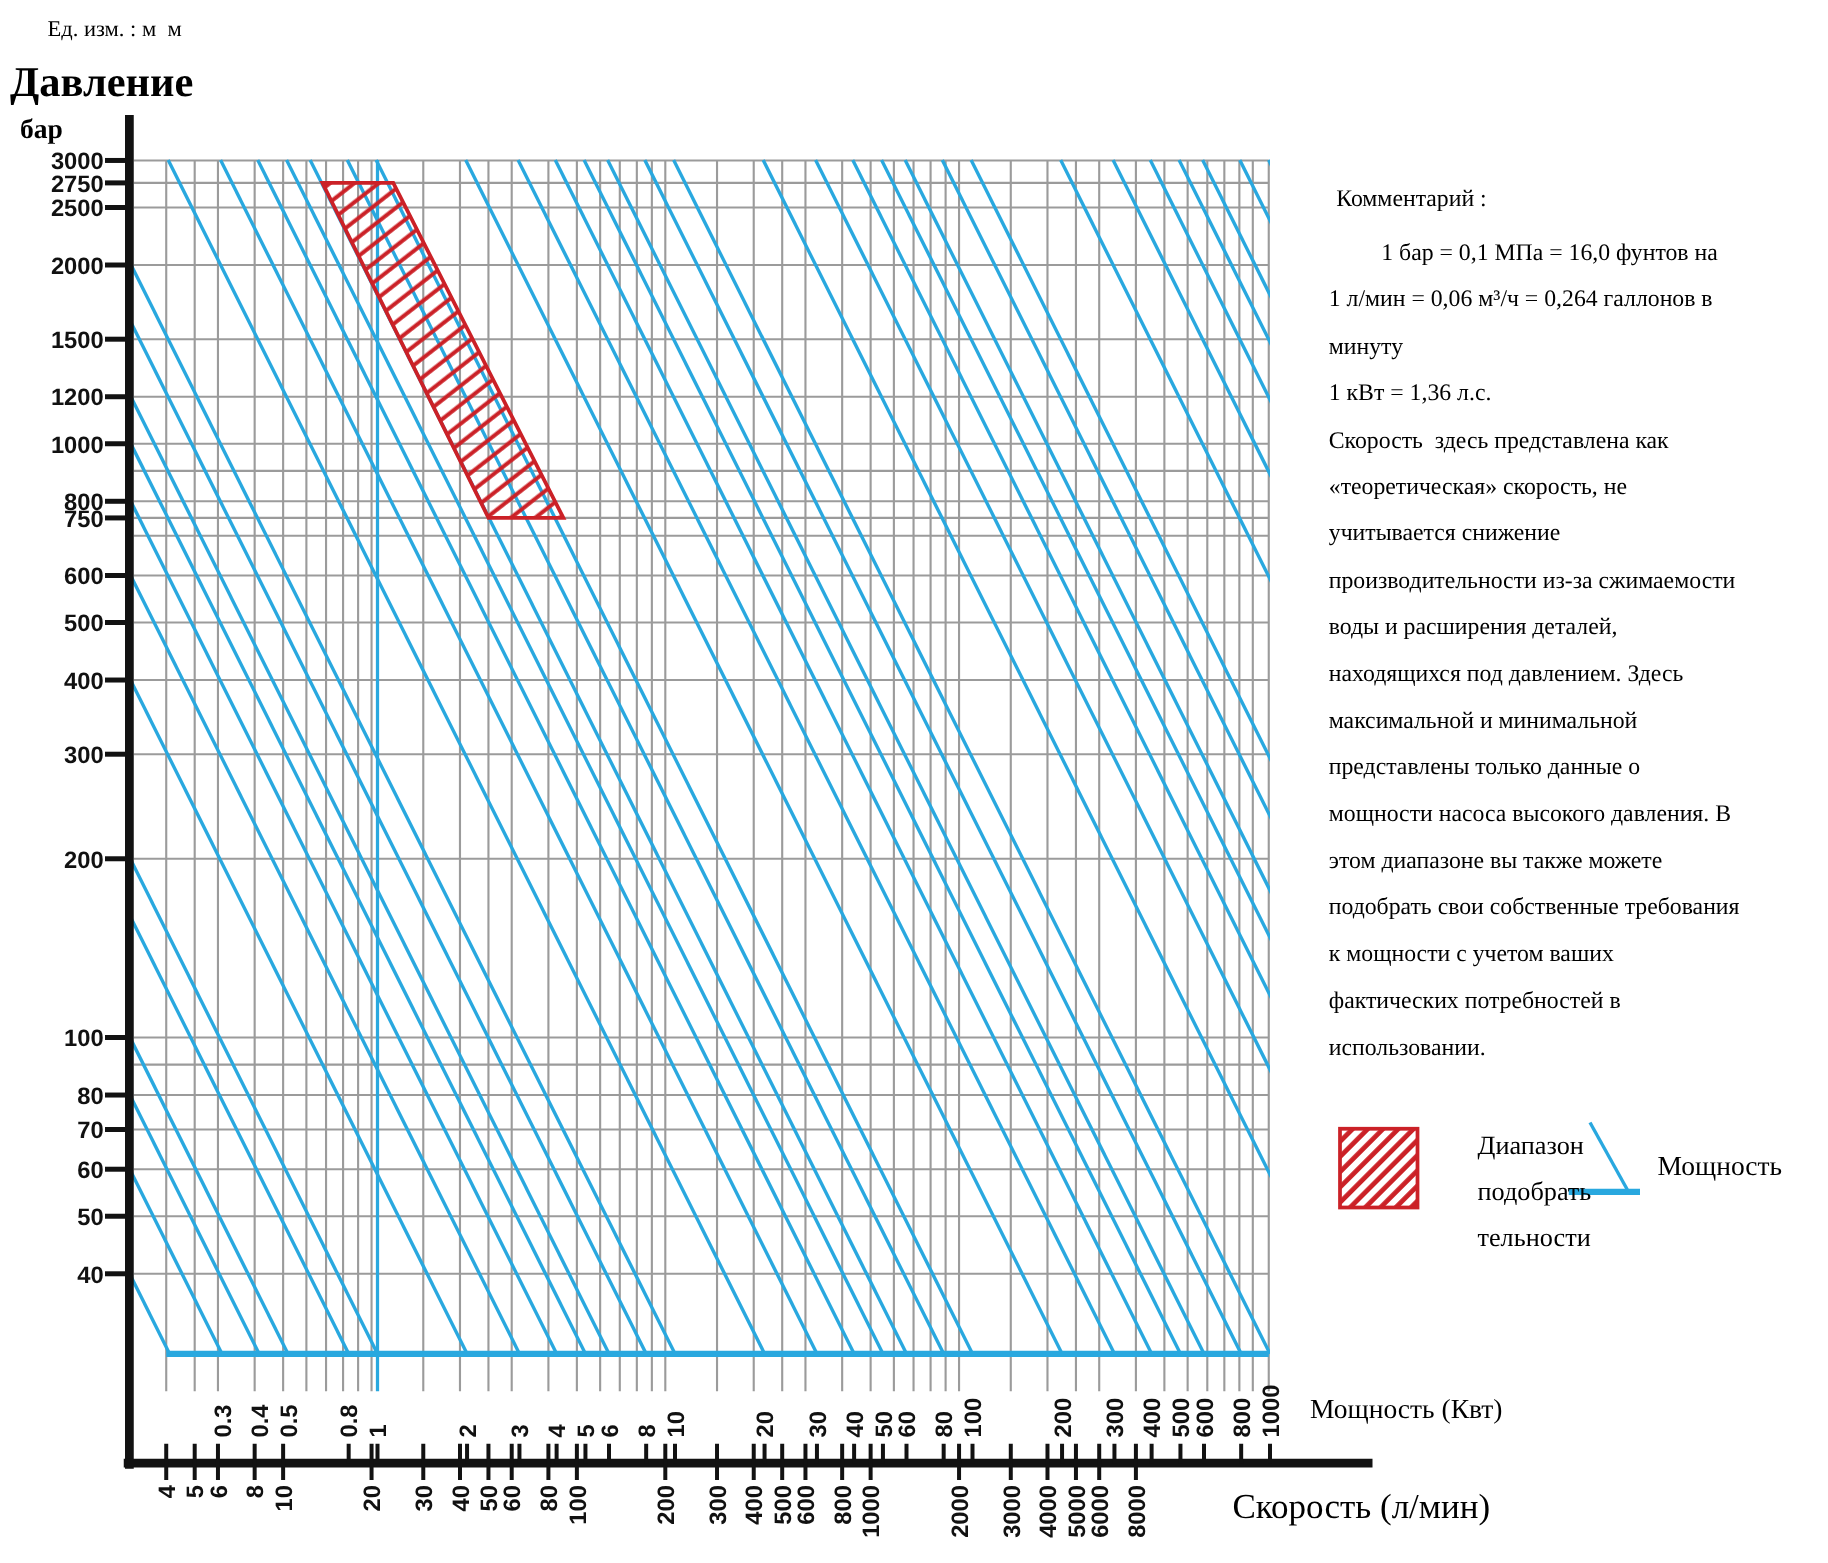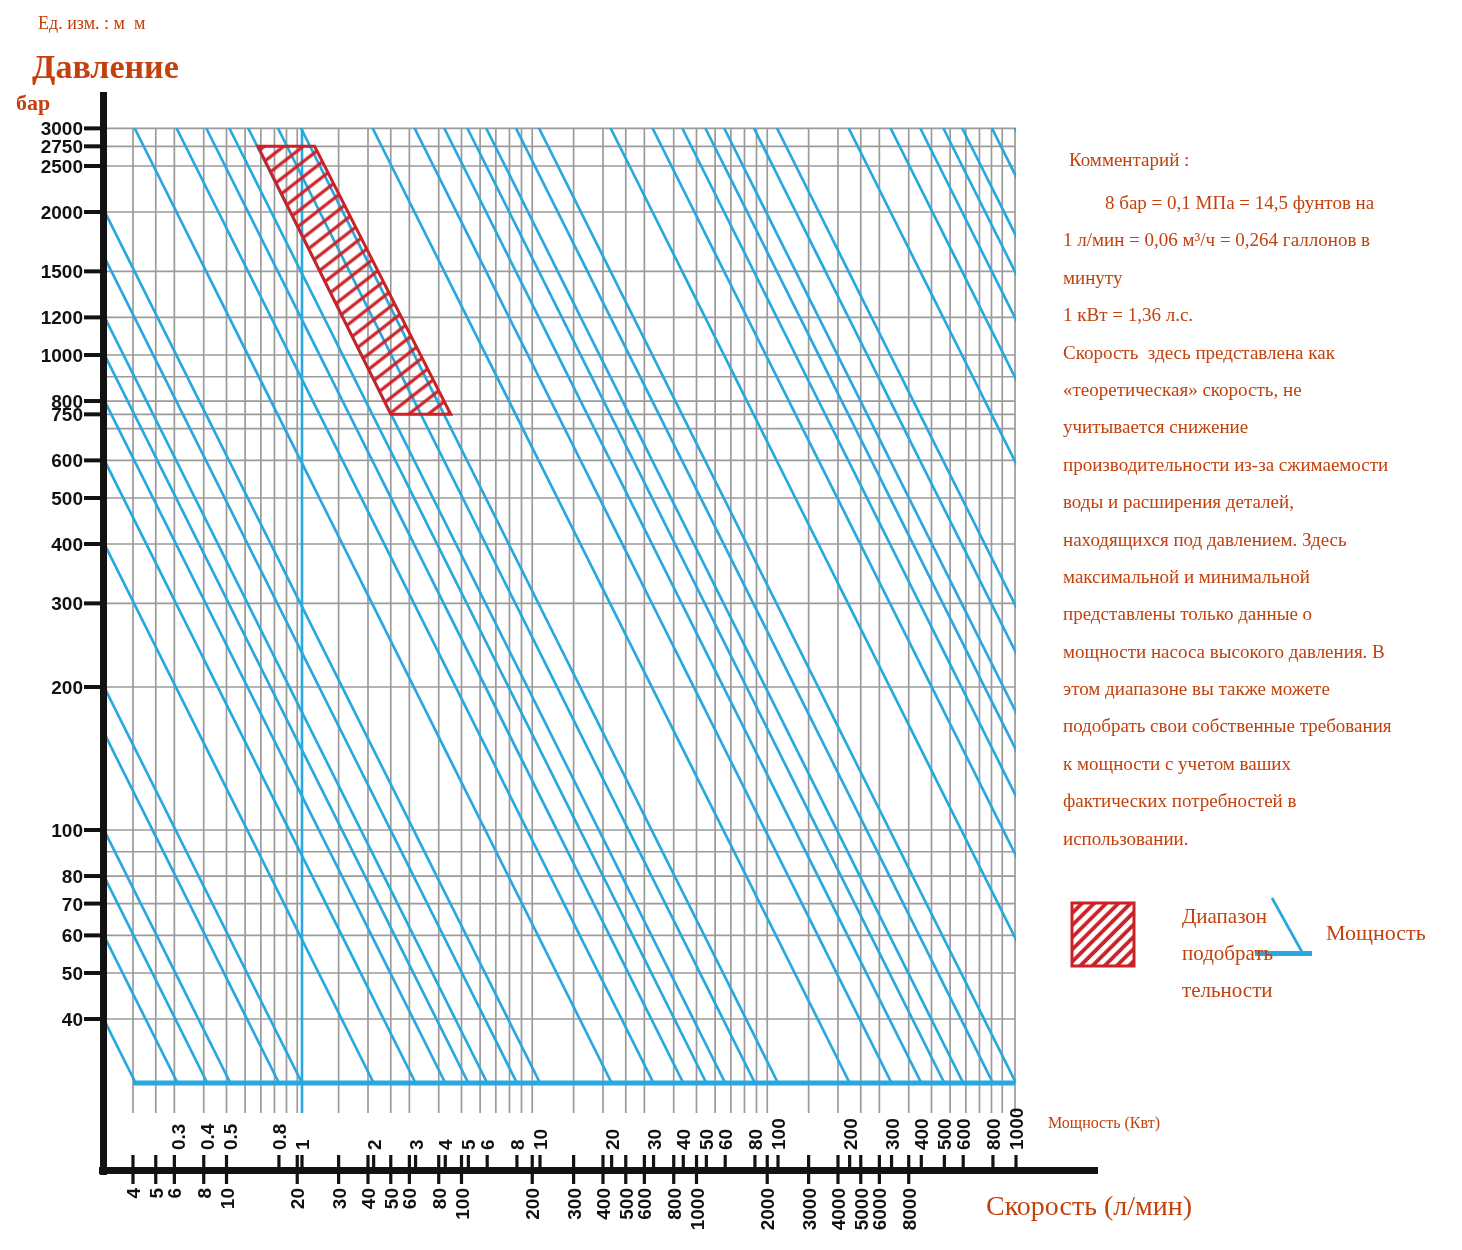--- a/index.html
+++ b/index.html
@@ -1,29 +1,29 @@
 <!DOCTYPE html>
 <html><head>
 <meta charset="utf-8">
 <style>
   html,body{margin:0;padding:0;background:#fff;}
   #page{position:relative;width:1462px;height:1250px;background:#fff;overflow:hidden;
-        font-family:"Liberation Serif","DejaVu Serif",serif;color:#c2410c;}
+        font-family:"Liberation Serif","DejaVu Serif",serif;color:#000000;}
   .abs{position:absolute;}
   #unit-note{left:38px;top:13px;font-size:18px;white-space:pre;}
-  #page-title{left:8px;top:48px;font-size:34px;font-weight:bold;margin-left:24px;}
+  #page-title{left:8px;top:48px;font-size:34px;font-weight:bold;}
   #bar-label{left:16px;top:90px;font-size:22px;font-weight:bold;}
   #chart-svg{position:absolute;left:0;top:0;}
   #commentary{left:1063px;top:148px;width:400px;font-size:19px;}
   #commentary .c-head{padding-left:6px;line-height:24px;margin-bottom:12px;}
   #commentary .c-line{line-height:37.4px;height:37.4px;white-space:pre;}
   #commentary .c-line.indent{padding-left:42px;}
   #legend-region-label{left:1148px;top:898px;font-size:21px;line-height:37px;margin-left:34px;}
   #legend-power-label{left:1326px;top:920px;font-size:22px;}
-  #power-axis-title{left:1048px;top:1114px;font-size:16px;}
+  #power-axis-title{left:1048px;top:1114px;font-size:22px;}
   #flow-axis-title{left:986px;top:1190px;font-size:28px;}
 </style>
 </head>
 <body>
 
 <div id="page">
 
   <div class="abs" id="unit-note">Ед. изм. : м  м</div>
   <div class="abs" id="page-title">Давление</div>
   <div class="abs" id="bar-label">бар</div>
@@ -305,21 +305,21 @@
     <g id="layer-legend">
         <rect x="1072" y="903" width="62" height="63" fill="url(#hatch45)" stroke="#cb2127" stroke-width="3"></rect>
         <line x1="1272" y1="898" x2="1302" y2="952" stroke="#29a8df" stroke-width="2.7"></line>
         <rect x="1255" y="951" width="57" height="5" fill="#29a8df"></rect>
       </g>
   </svg>
 
   <div class="abs" id="commentary">
     <div class="c-head">Комментарий :</div>
     <div id="c-lines">
-        <div class="c-line indent">8 бар = 0,1 МПа = 14,5 фунтов на</div>
+        <div class="c-line indent">1 бар = 0,1 МПа = 16,0 фунтов на</div>
         <div class="c-line">1 л/мин = 0,06 м³/ч = 0,264 галлонов в</div>
         <div class="c-line">минуту</div>
         <div class="c-line">1 кВт = 1,36 л.с.</div>
         <div class="c-line">Скорость  здесь представлена как</div>
         <div class="c-line">«теоретическая» скорость, не</div>
         <div class="c-line">учитывается снижение</div>
         <div class="c-line">производительности из-за сжимаемости</div>
         <div class="c-line">воды и расширения деталей,</div>
         <div class="c-line">находящихся под давлением. Здесь</div>
         <div class="c-line">максимальной и минимальной</div>

